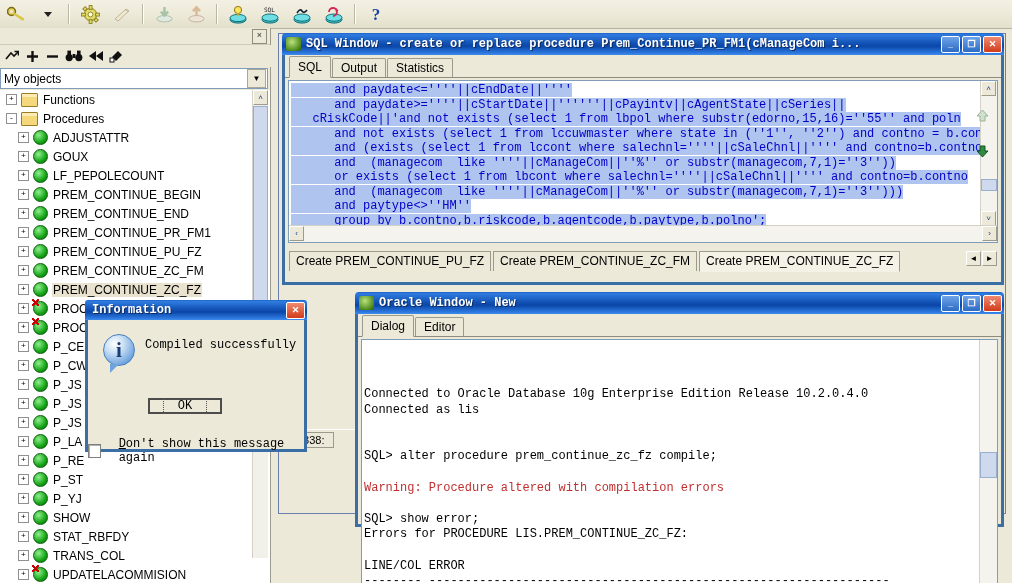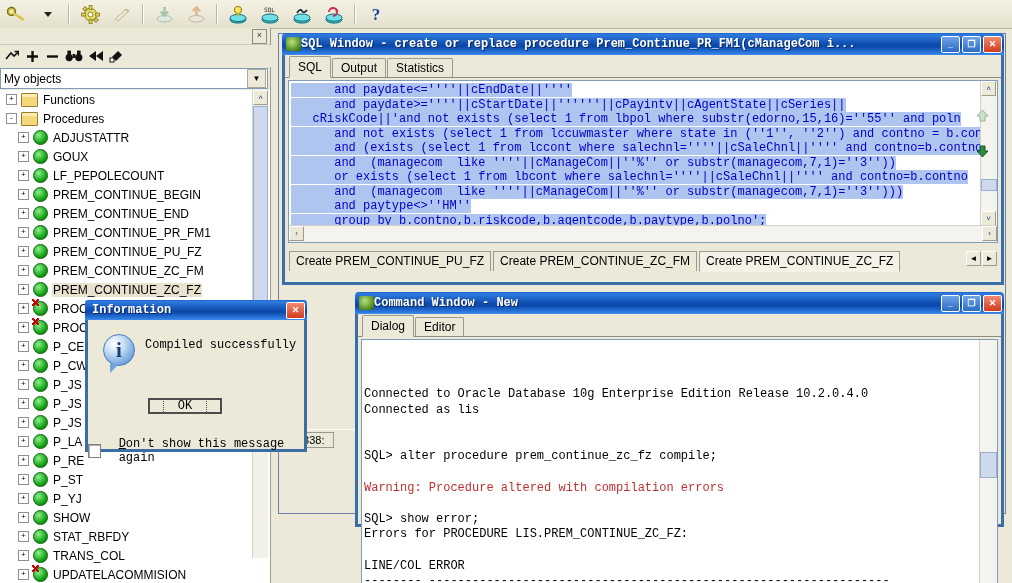--- a/index.html
+++ b/index.html
@@ -103,21 +103,21 @@
   #sql-window{left:282px;top:33px;width:722px;height:252px;}
   .winframe{background:#ece9d8;border:3px solid #3b6ea5;border-top:none;box-sizing:border-box;}
   .titlebar{
     height:22px;
     background:linear-gradient(to bottom,#1d63c4 0%,#2f7be0 8%,#1353b5 45%,#0a46a8 60%,#2e7ae0 92%,#3f8ced 100%);
     display:flex;align-items:center;padding:0 2px 0 4px;
     border-top-left-radius:4px;border-top-right-radius:4px;
   }
   .titlebar .tname{
     color:#fff;font-weight:bold;font-size:12px;font-family:"Liberation Mono",monospace;
-    letter-spacing:0px;flex:1;white-space:nowrap;overflow:hidden;text-shadow:1px 1px 0 #0a2c66;
+    letter-spacing:0px;margin-left:5px;flex:1;white-space:nowrap;overflow:hidden;text-shadow:1px 1px 0 #0a2c66;
   }
   .winbtns{display:flex;gap:2px;align-items:center;}
   .wb{
     width:19px;height:17px;border:1px solid #ffffff;border-radius:2px;
     background:linear-gradient(to bottom,#6ea3e8,#2c6cc4);
     display:flex;align-items:center;justify-content:center;color:#fff;font-size:9px;font-weight:bold;
     box-sizing:border-box;
   }
   .wb.close{background:linear-gradient(to bottom,#f08a6e,#d23b1c);border-color:#fff;}
   .appicon{
@@ -548,21 +548,21 @@
         <div class="ssb">◄</div>
         <div class="ssb">►</div>
       </div>
     </div>
   </div>
 </div>
 
 <div id="cmd-window" class="abs">
   <div class="titlebar">
     <span class="appicon"></span>
-    <span class="tname">Command Window - New</span>
+    <span class="tname">Oracle Window - New</span>
     <span class="winbtns">
       <span class="wb">_</span>
       <span class="wb">❐</span>
       <span class="wb close">✕</span>
     </span>
   </div>
   <div class="winframe" style="height:213px;position:relative;">
     <div class="tabstrip" id="cmd-tabs">
         <div class="tab active"><span>Dialog</span></div>
         <div class="tab"><span>Editor</span></div>

